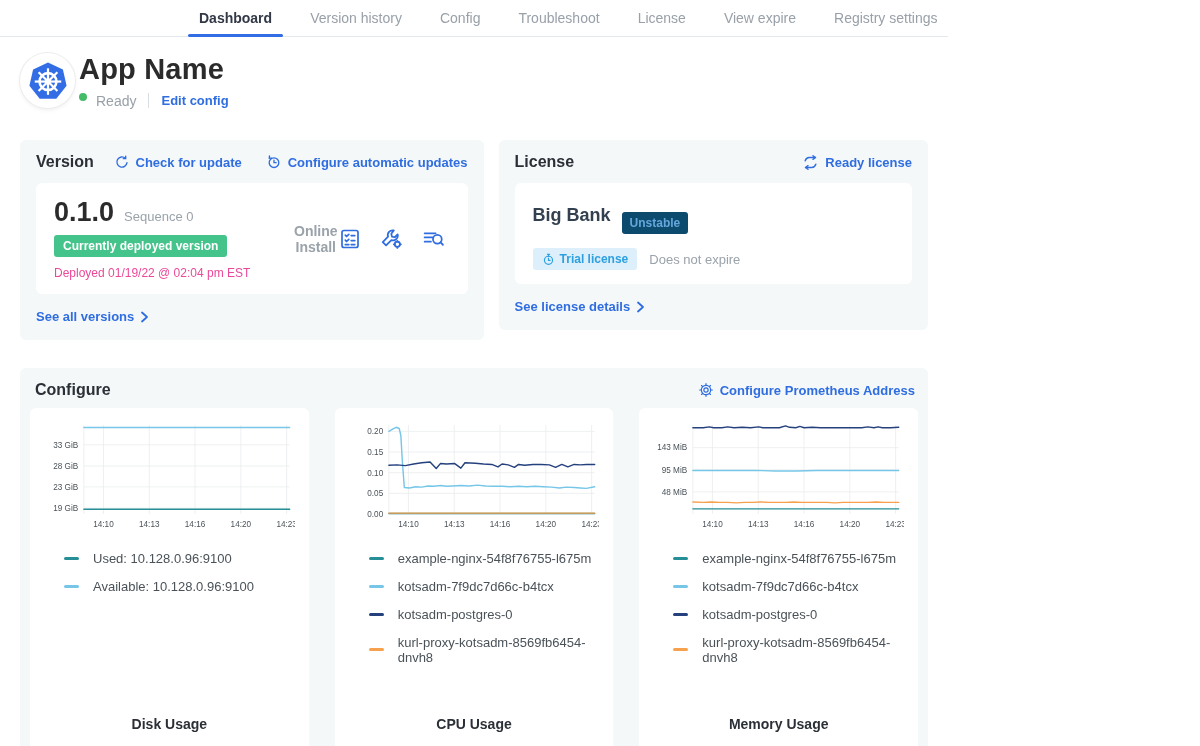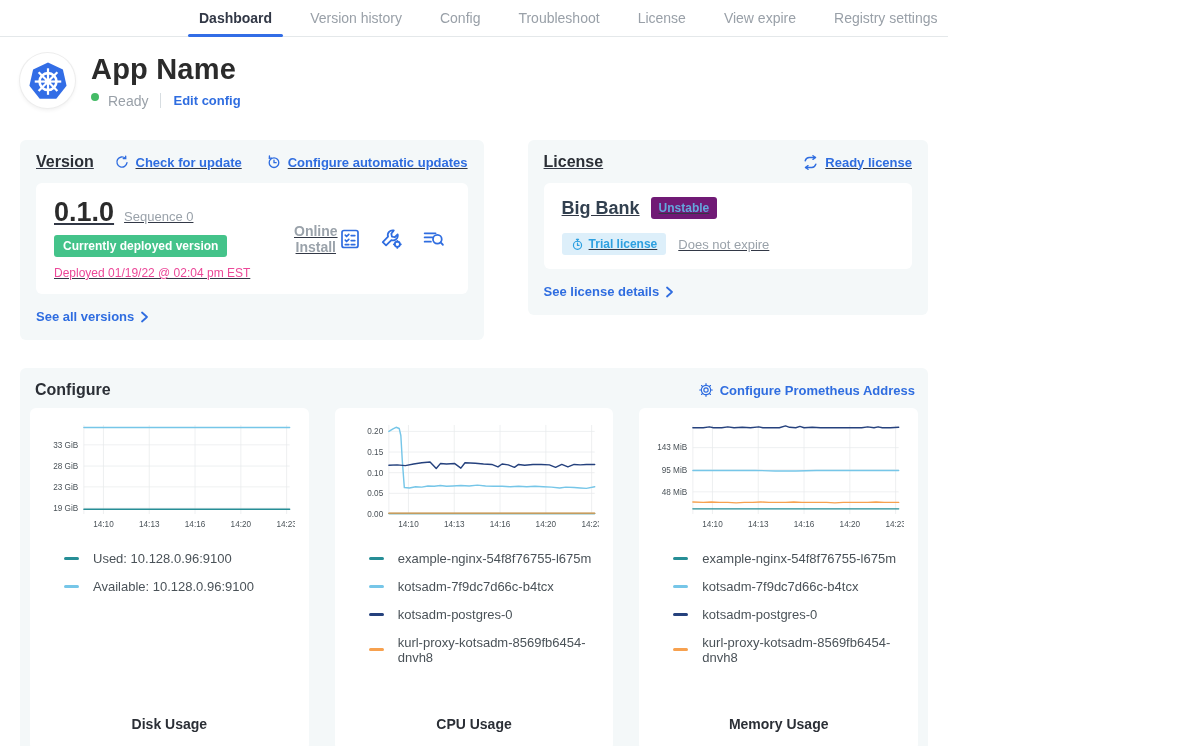--- a/index.html
+++ b/index.html
@@ -7,31 +7,31 @@
   body { font-family:"Liberation Sans", sans-serif; color:#323846; }
   .page { width:948px; height:746px; background:#fff; overflow:hidden; position:relative; }
 
   
   .navbar { height:37px; border-bottom:1px solid #e4e8ea; display:flex; align-items:stretch; padding-left:180px; }
   .tab { font-size:14px; color:#99a0a8; display:flex; align-items:center; padding:0 11px; margin:0 8px; position:relative; cursor:pointer; white-space:nowrap; }
   .tab.active { color:#323846; font-weight:bold; }
   .tab.active::after { content:""; position:absolute; left:0; right:0; bottom:-1px; height:3px; background:#326de6; border-radius:2px; }
 
   
-  .app-header { display:flex; padding:16px 20px 0 20px; gap:16px; align-items:flex-start; }
+  .app-header { display:flex; padding:16px 20px 0 20px; gap:4px; align-items:flex-start; }
   .k8s-badge { width:55px; height:55px; border-radius:50%; background:#fff; box-shadow:0 0 0 1px #ededed, 0 2px 4px rgba(0,0,0,.07); display:flex; align-items:center; justify-content:center; flex:none; }
   .app-title { font-size:29px; font-weight:bold; color:#2b2b2b; letter-spacing:.2px; }
   .status-row { display:flex; align-items:flex-start; gap:9px; margin-top:7px; }
   .status-dot { width:8px; height:8px; border-radius:50%; background:#44bb66; }
   .status-text { font-size:14px; color:#99a0a8; }
   .v-divider { width:1px; height:15px; background:#d7dde1; margin:0 3px; }
   .blue-link { color:#2f6de0; font-size:13px; font-weight:bold; display:inline-flex; align-items:center; gap:6px; cursor:pointer; white-space:nowrap; }
 
   
-  .cards-row { display:flex; gap:44px; padding:0 20px; margin-top:31px; align-items:flex-start;text-decoration:underline; }
+  .cards-row { display:flex; gap:15px; padding:0 20px; margin-top:31px; align-items:flex-start; }
   .panel { background:#f4f8f9; border-radius:6px; padding:13px 16px 15px 16px; }
   .panel-version { width:565px; }
   .panel-license { width:567px; }
   .panel-head { display:flex; justify-content:space-between; align-items:center; margin-bottom:12px; }
   .panel-title { font-size:16px; font-weight:bold; color:#2b2f36; }
   .panel-links { display:flex; gap:24px; }
   .inner-card { background:#fff; border-radius:6px; padding:14px 18px; }
 
   .ver-card { display:flex; align-items:center; }
   .ver-left { min-width:240px; }
@@ -41,21 +41,21 @@
   .deployed-badge { display:inline-block; background:#44c38a; color:#fff; font-size:12px; font-weight:bold; padding:4px 9px; border-radius:3px; margin-top:7px; }
   .deployed-at { font-size:12px; color:#ec4899; margin-top:9px; }
   .install-type { flex:1; text-align:center; font-size:14px; font-weight:bold; color:#9aa2aa; }
   .ver-actions { display:flex; align-items:center; gap:17px; padding-right:4px; }
   .icon-btn { cursor:pointer; display:flex; }
   .see-link { margin-top:13px; }
 
   .lic-card { }
   .lic-row1 { display:flex; align-items:center; gap:11px; }
   .lic-name { font-size:18px; font-weight:bold; color:#32404f; }
-  .badge-channel { background:#701a75; color:#64a7dc; font-size:12px; font-weight:bold; padding:4px 8px; border-radius:3px; }
+  .badge-channel { background:#0c4a6e; color:#64a7dc; font-size:12px; font-weight:bold; padding:4px 8px; border-radius:3px;margin-top:15px; }
   .lic-row2 { display:flex; align-items:center; gap:12px; margin-top:14px; }
   .badge-trial { background:#ddeffa; color:#2da0e0; font-size:12px; font-weight:bold; padding:4px 9px; border-radius:3px; display:inline-flex; align-items:center; gap:5px; }
   .lic-expiry { font-size:13px; color:#9aa2aa; }
 
   
   .monitoring { margin:28px 20px 0 20px; background:#f4f8f9; border-radius:6px; padding:13px 10px 14px 10px; }
   .mon-head { display:flex; justify-content:space-between; align-items:center; padding:0 3px 0 5px; }
   .mon-title { font-size:16px; font-weight:bold; color:#2b2f36; }
   .charts-row { display:flex; gap:26px; margin-top:9px; }
   .chart-card { background:#fff; border-radius:6px; width:362px; height:342px; padding:12px 14px 10px 14px; display:flex; flex-direction:column; }

